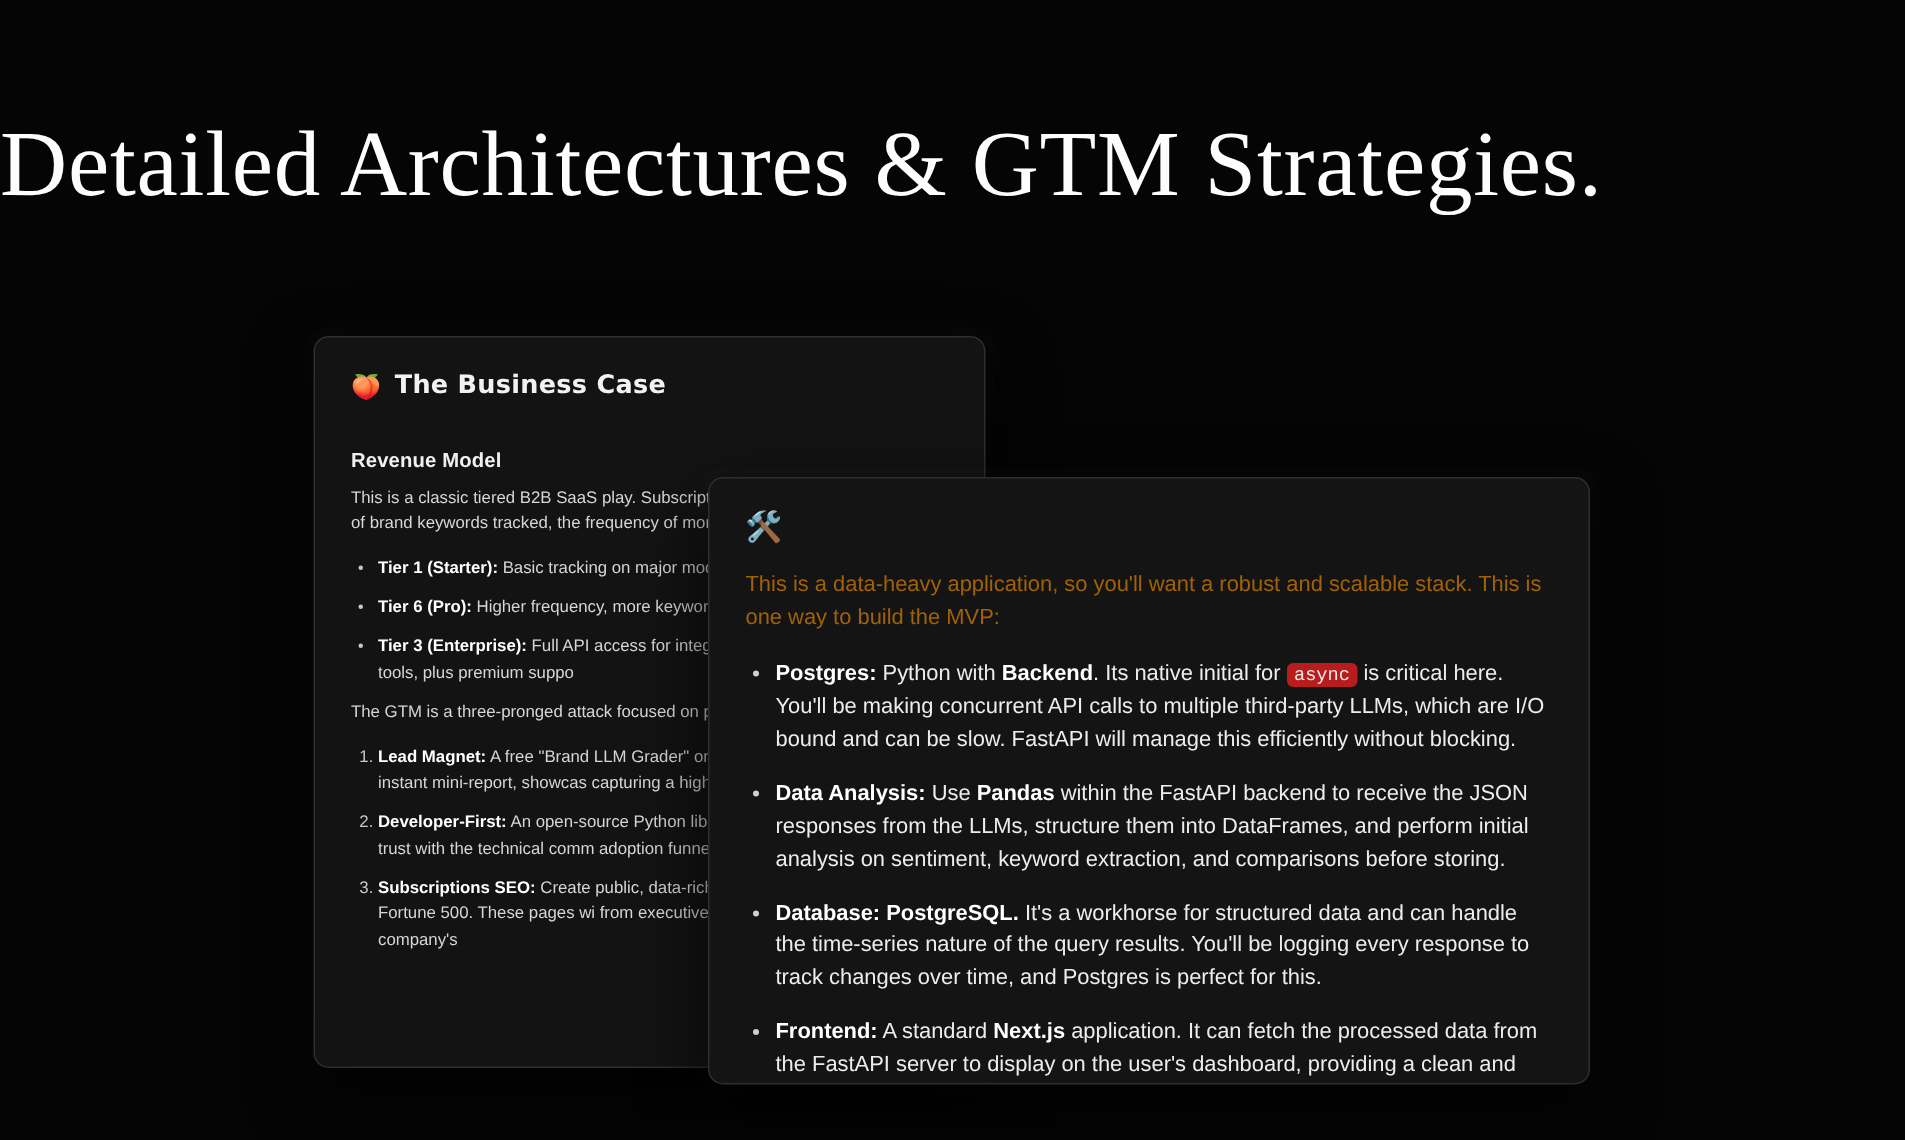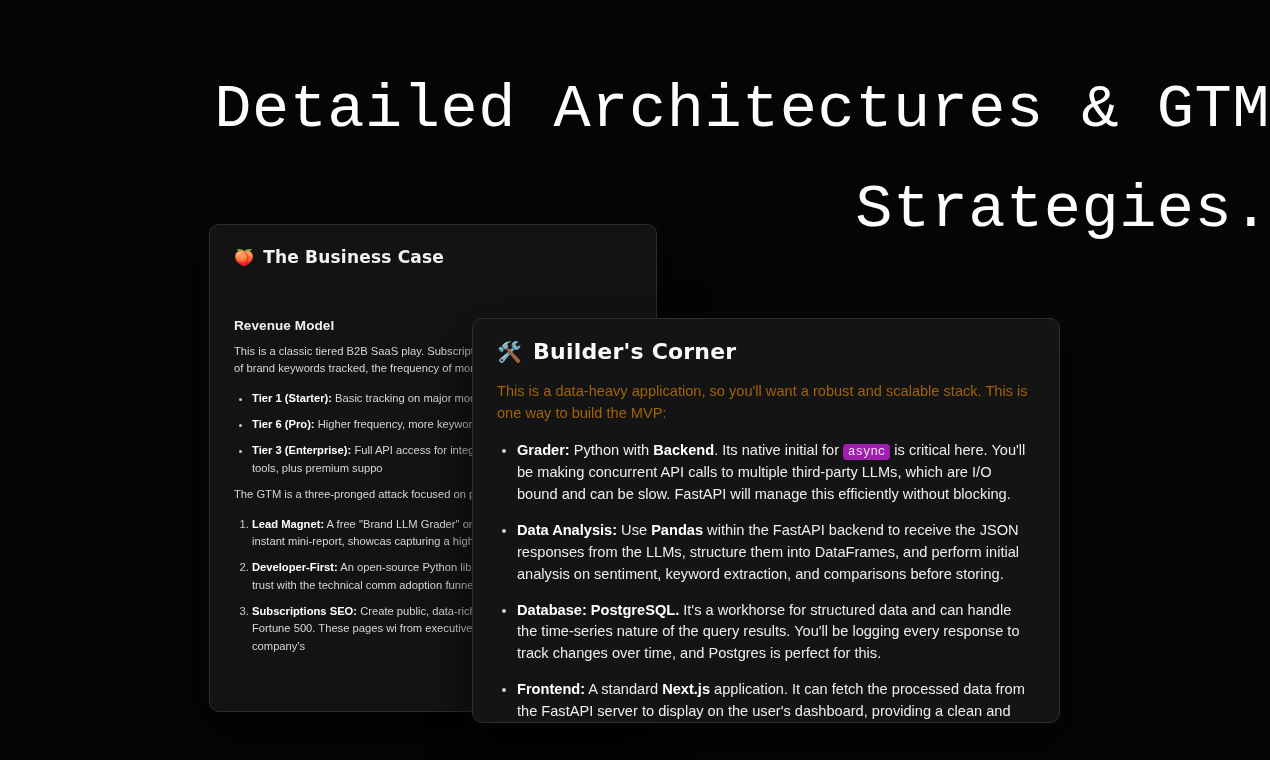--- a/index.html
+++ b/index.html
@@ -14,22 +14,22 @@
     font-family: "Liberation Sans", sans-serif;
     color: #ffffff;
     position: relative;
   }
 
   .page-title {
     position: absolute;
     top: 18px;
     left: 0;
     width: 1270px;
-    text-align: right;
-    font-family: Liberation Mono, monospace;
+    text-align: left;
+    font-family: Liberation Serif, serif;
     font-weight: 400;
     font-size: 62px;
     line-height: 1.62;
     letter-spacing: 0.5px;
     color: #fdfdfd;
   }
 
   .card {
     position: absolute;
     background: #131313;
@@ -56,21 +56,21 @@
     display: flex;
     align-items: center;
     gap: 9px;
     letter-spacing: 0.2px;
     font-family: "DejaVu Sans", sans-serif;
   }
   #card-business .emoji { font-size: 16px; }
   #card-business h3 {
     font-size: 13.5px;
     font-weight: bold;
-    margin: 51px 0 10px 0;
+    margin: 32px 0 10px 0;
     color: #f0f0f0;
     letter-spacing: 0.1px;
   }
   #card-business p {
     margin: 0 0 12px 0;
     font-size: 11.2px;
     line-height: 1.55;
     color: #d6d6d6;
   }
   #card-business ul, #card-business ol {
@@ -124,21 +124,21 @@
     font-size: 14.6px;
     line-height: 1.5;
     color: #ededed;
     margin-bottom: 14px;
   }
   #card-builder li b { color: #ffffff; }
   #card-builder li::marker { color: #d0d0d0; }
   code.inline {
     font-family: "Liberation Mono", monospace;
     font-size: 12.4px;
-    background: #a21caf;
+    background: #b91c1c;
     color: #e8e8e8;
     padding: 1px 5px;
     border-radius: 4px;
   }
 </style>
 </head>
 <body>
 
 <h1 class="page-title">Detailed Architectures &amp; GTM Strategies.</h1>
 
@@ -160,28 +160,27 @@
   <ol>
     <li><b>Lead Magnet:</b> <span>A free "Brand LLM Grader" on the ho brand name and get an instant mini-report, showcas capturing a high-intent lead.</span></li>
     <li><b>Developer-First:</b> <span>An open-source Python library for mentions. This builds trust with the technical comm adoption funnel.</span></li>
     <li><b>Subscriptions SEO:</b> <span>Create public, data-rich "State every company in the Fortune 500. These pages wi from executives searching for their own company's</span></li>
   </ol>
 </div>
 
 <div class="card" id="card-builder">
   <div class="card-title">
     <span class="emoji">🛠️</span>
-    <span>Builder's Corner</span>
   </div>
 
   <p class="intro">This is a data-heavy application, so you'll want a robust and scalable stack. This is one way to build the MVP:</p>
 
   <ul>
     <li>
-      <b>Grader:</b>
+      <b>Postgres:</b>
       <span>Python with </span><b>Backend</b><span>. Its native initial for </span><code class="inline">async</code><span> is critical here. You'll be making concurrent API calls to multiple third-party LLMs, which are I/O bound and can be slow. FastAPI will manage this efficiently without blocking.</span>
     </li>
     <li>
       <b>Data Analysis:</b>
       <span>Use </span><b>Pandas</b><span> within the FastAPI backend to receive the JSON responses from the LLMs, structure them into DataFrames, and perform initial analysis on sentiment, keyword extraction, and comparisons before storing.</span>
     </li>
     <li>
       <b>Database: PostgreSQL.</b><span> It's a workhorse for structured data and can handle the time-series nature of the query results. You'll be logging every response to track changes over time, and Postgres is perfect for this.</span>
     </li>
     <li>

